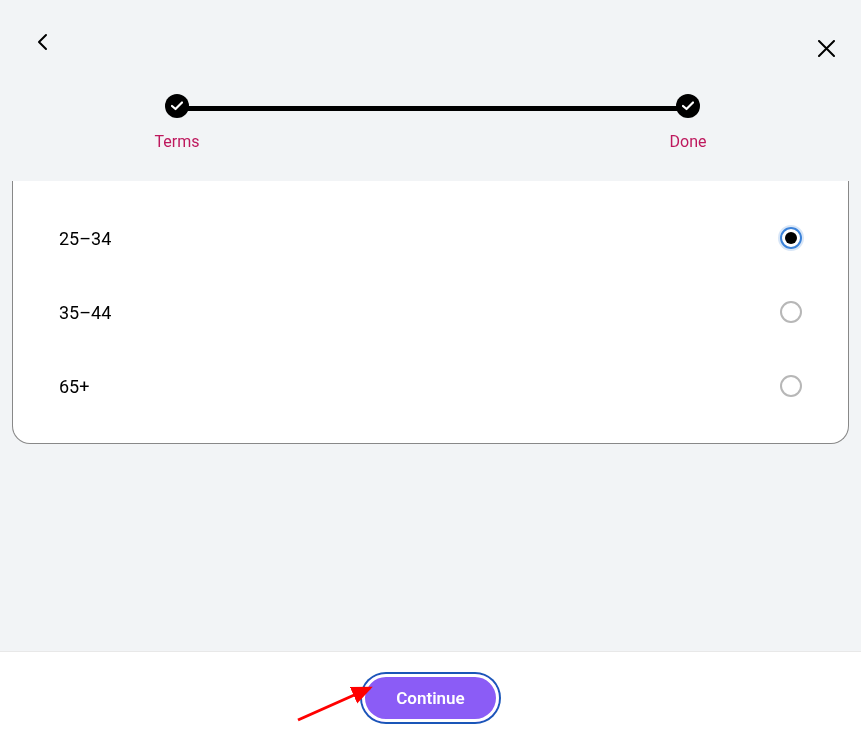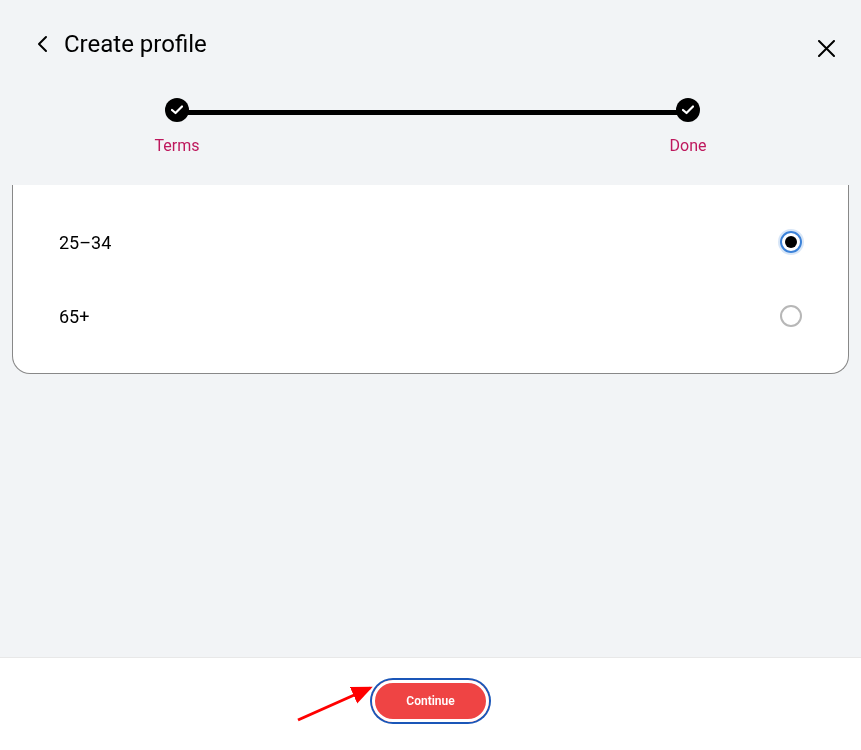--- a/index.html
+++ b/index.html
@@ -133,23 +133,23 @@
       bottom: 0;
       left: 0;
       right: 0;
       background: #fff;
       display: flex;
       justify-content: center;
       padding: 22px 0 28px 0;
       border-top: 1px solid #e8e8e8;
     }
     .continue-btn {
-      background: #ef4444;
+      background: #8b5cf6;
       color: #fff;
-      font-size: 12px;
+      font-size: 17px;
       font-weight: 600;
       border: none;
       padding: 14px 34px;
       border-radius: 32px;
       cursor: pointer;
       position: relative;
       box-shadow: 0 0 0 3px #fff inset, 0 0 0 2px #1a56b8;
     }
     .arrow-annotation {
       position: absolute;
@@ -161,21 +161,20 @@
   </style>
 </head>
 <body>
 
 <div class="header">
   <div class="back-btn">
     <svg width="11" height="18" viewBox="0 0 11 18" fill="none">
       <path d="M9 2 L2 9 L9 16" stroke="#000" stroke-width="2" stroke-linecap="round" stroke-linejoin="round"></path>
     </svg>
   </div>
-  <div class="title">Create profile</div>
   <div class="close-btn">
     <svg width="17" height="17" viewBox="0 0 17 17">
       <path d="M1 1 L16 16 M16 1 L1 16" stroke="#000" stroke-width="2" stroke-linecap="round"></path>
     </svg>
   </div>
 </div>
 
 <div class="stepper">
   <div class="stepper-inner">
     <div class="step-line"></div>
@@ -201,20 +200,24 @@
 </div>
 
 <div class="content-panel">
   <div class="option-row">
     <div class="option-label">25–34</div>
     <div class="radio selected">
         <div class="radio-inner"></div>
       </div>
   </div>
   <div class="option-row">
+    <div class="option-label">35–44</div>
+    <div class="radio"></div>
+  </div>
+  <div class="option-row">
     <div class="option-label">65+</div>
     <div class="radio"></div>
   </div>
 </div>
 
 <div class="footer">
   <button class="continue-btn">Continue</button>
 </div>
 
 <svg class="arrow-annotation" width="100" height="50" viewBox="0 0 100 50">

